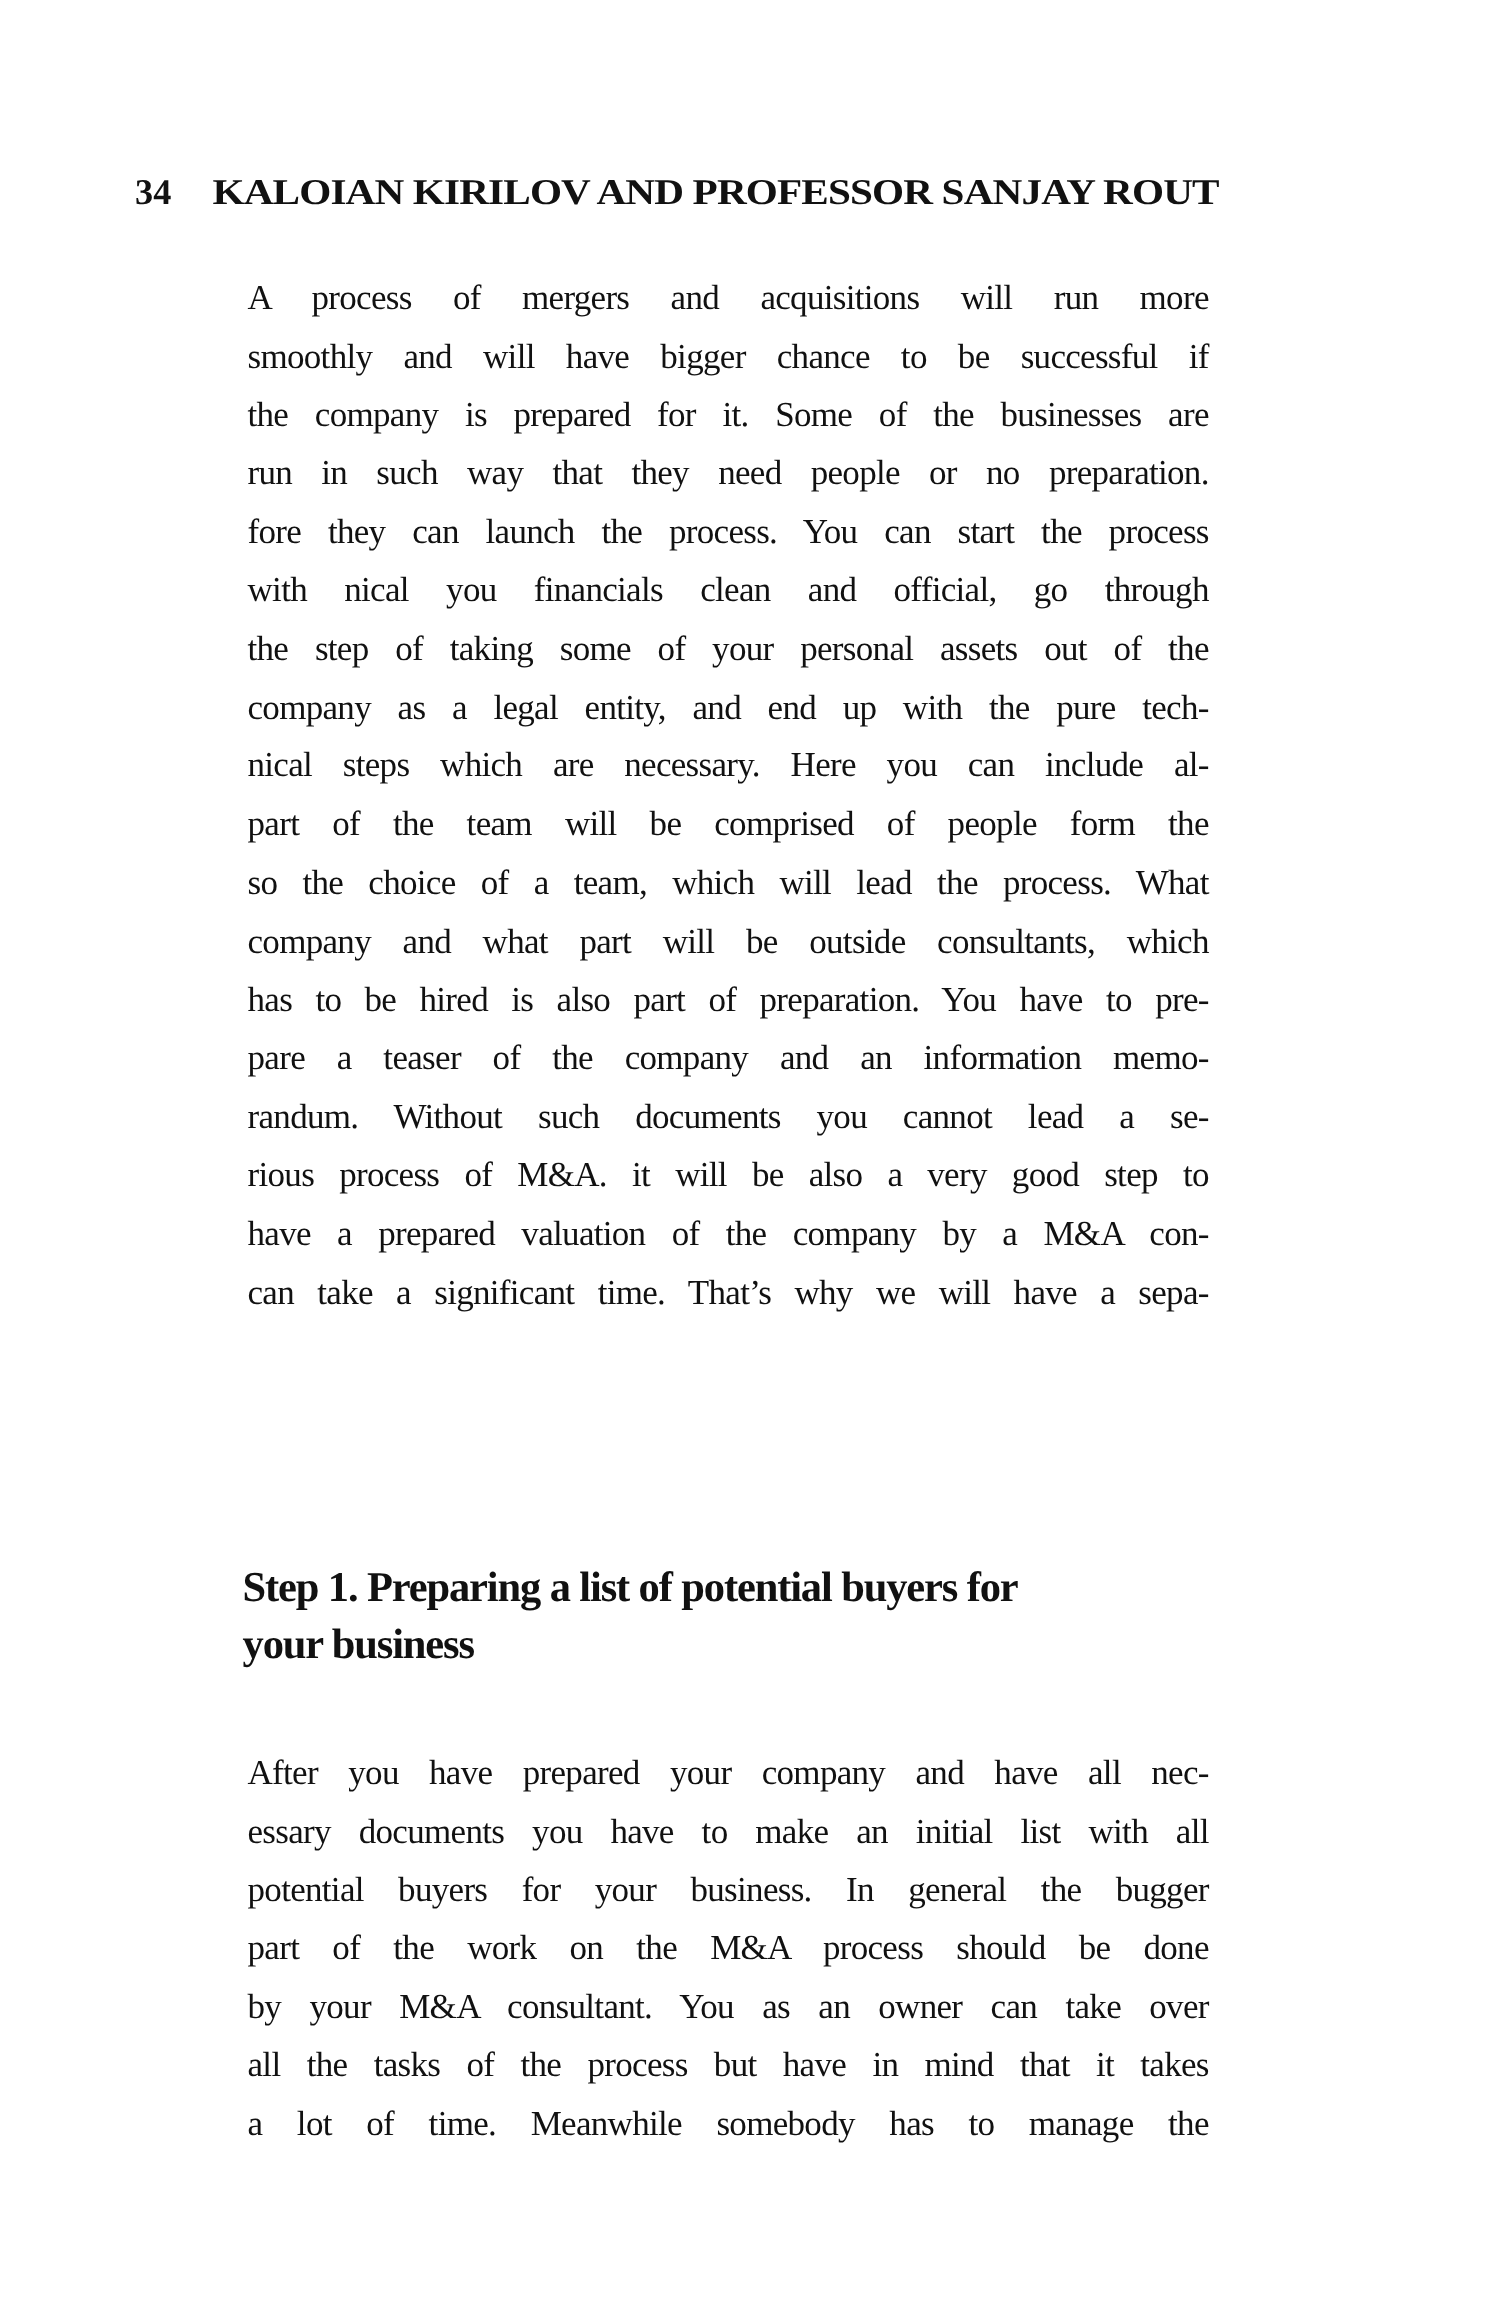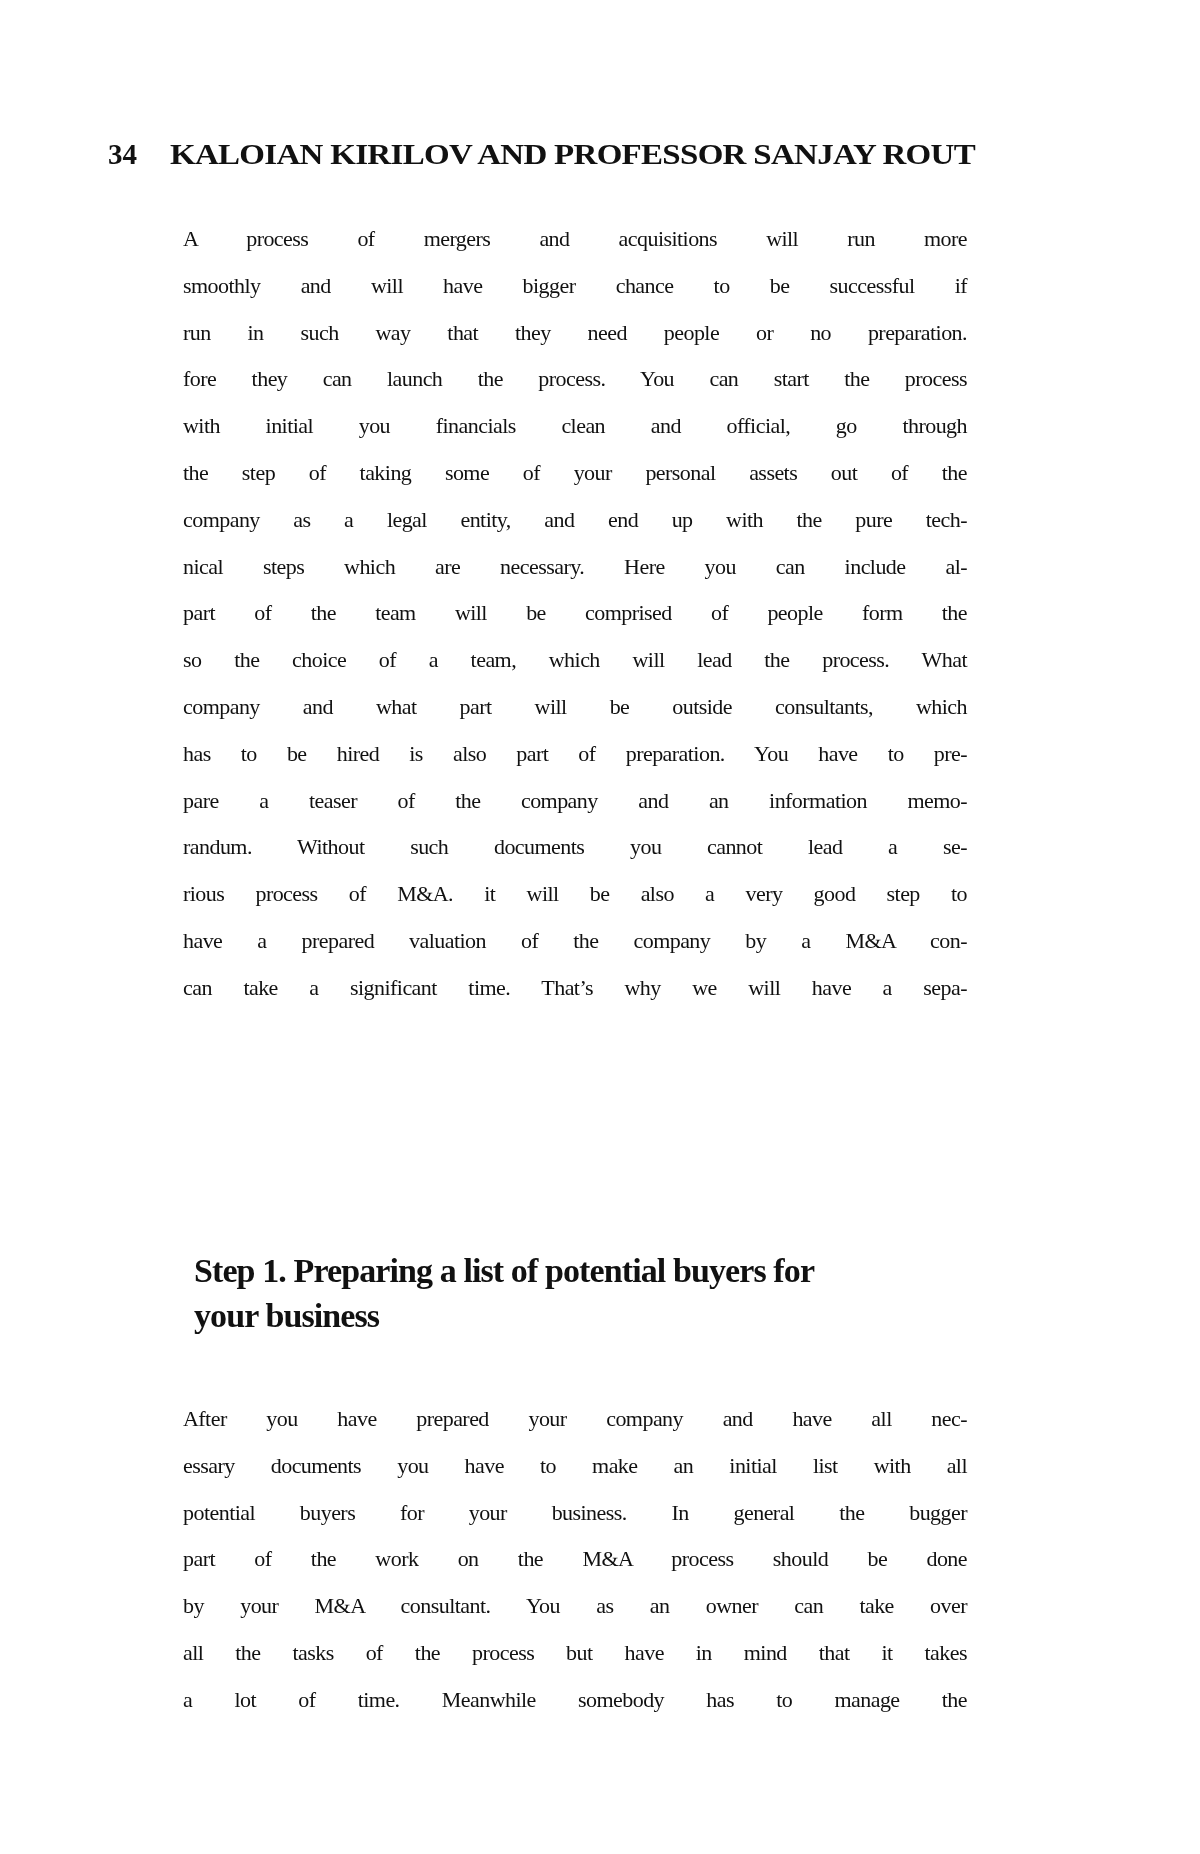--- a/index.html
+++ b/index.html
@@ -7,45 +7,46 @@
          font-family: "Liberation Serif", "DejaVu Serif", serif; }
   .page { position: absolute; left: 0; top: 16px; width: 1200px; height: 1854px; background: #ffffff; }
 
   .running-head { position: absolute; left: 108px; top: 120px; height: 36px; width: 880px;
                   font-weight: bold; font-size: 29px; line-height: 36px; white-space: nowrap; }
   .running-head .folio { position: absolute; left: 0; top: 0; }
   .running-head .author { position: absolute; left: 62px; top: 0; width: 806px;
                           transform-origin: left top; letter-spacing: -0.6px; }
 
   .para { position: absolute; left: 183px; width: 784px; }
-  .line { display: block; height: 46.8px; line-height: 46.8px; font-size: 22px;
+  .line { display: block; height: 46.8px; line-height: 46.8px; font-size: 28px;
           text-align: justify; text-align-last: justify; white-space: nowrap; overflow: visible;
-          letter-spacing: -0.55px; word-spacing: -1px; }
+          letter-spacing: -0.55px; word-spacing: -1px; margin-left: 15px; }
   .line.last { text-align-last: left; }
 
   .heading { position: absolute; left: 194px; width: 790px; font-weight: bold; }
   .heading .hline { display: block; height: 45px; line-height: 45px; font-size: 34px;
                     white-space: nowrap; letter-spacing: -0.9px; }
 </style>
 </head>
 <body>
 
 <div class="page">
 
   <div class="running-head">
     <span class="folio">34</span>
     <span class="author" style="transform: scaleX(1.13648);">KALOIAN KIRILOV AND PROFESSOR SANJAY ROUT</span>
   </div>
 
   <div class="para" id="para1" style="top:200px;">
       <span class="line">A process of mergers and acquisitions will run more</span>
       <span class="line">smoothly and will have bigger chance to be successful if</span>
+      <span class="line">the company is prepared for it. Some of the businesses are</span>
       <span class="line">run in such way that they need people or no preparation.</span>
       <span class="line">fore they can launch the process. You can start the process</span>
-      <span class="line">with initial you financials clean and official, go through</span>
+      <span class="line">with nical you financials clean and official, go through</span>
       <span class="line">the step of taking some of your personal assets out of the</span>
       <span class="line">company as a legal entity, and end up with the pure tech-</span>
       <span class="line">nical steps which are necessary. Here you can include al-</span>
       <span class="line">part of the team will be comprised of people form the</span>
       <span class="line">so the choice of a team, which will lead the process. What</span>
       <span class="line">company and what part will be outside consultants, which</span>
       <span class="line">has to be hired is also part of preparation. You have to pre-</span>
       <span class="line">pare a teaser of the company and an information memo-</span>
       <span class="line">randum. Without such documents you cannot lead a se-</span>
       <span class="line">rious process of M&amp;A. it will be also a very good step to</span>

